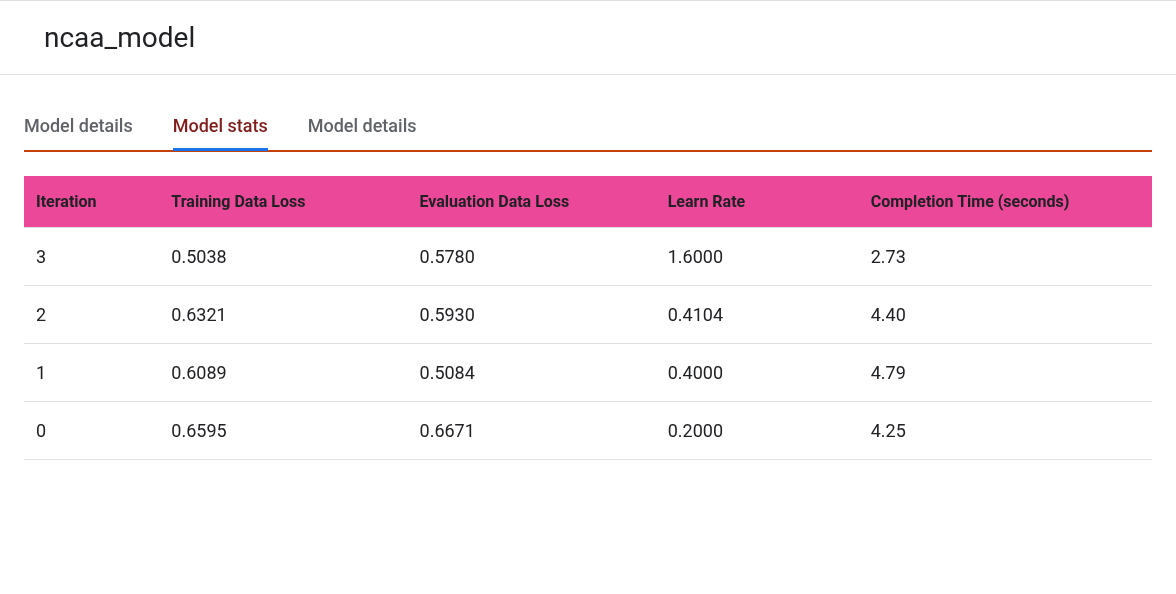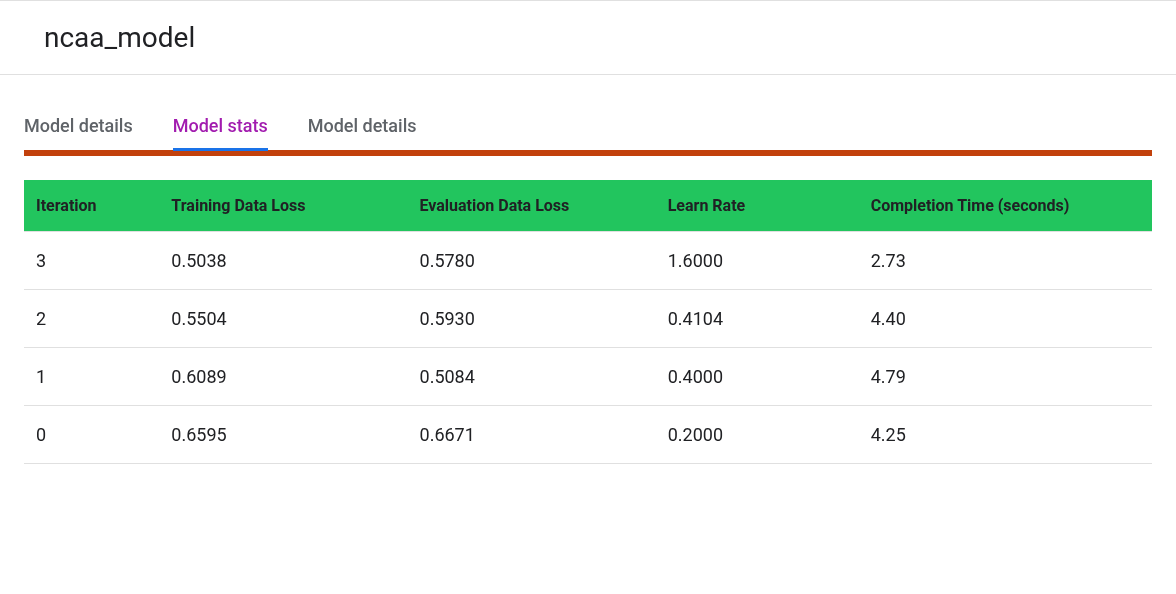--- a/index.html
+++ b/index.html
@@ -22,44 +22,44 @@
       font-size: 28px;
       font-weight: 400;
       color: #202124;
       margin-left: 20px;
     }
     .content {
       padding: 0 24px;
     }
     .tabs {
       display: flex;
-      border-bottom: 6px solid #c2410c;
+      border-bottom: 2px solid #c2410c;
       margin-top: 28px;
     }
     .tab {
       padding: 12px 0;
       margin-right: 40px;
       font-size: 18px;
       font-weight: 500;
       color: #5f6368;
       cursor: pointer;
       border-bottom: 3px solid transparent;
       margin-bottom: -1px;
     }
     .tab.active {
-      color: #a21caf;
+      color: #7f1d1d;
       border-bottom-color: #1a73e8;
     }
     .table {
       width: 100%;
       border-collapse: collapse;
       margin-top: 24px;
     }
     .table thead tr {
-      background: #22c55e;
+      background: #ec4899;
     }
     .table th {
       text-align: left;
       font-size: 16px;
       font-weight: 700;
       color: #202124;
       padding: 16px 12px;
       border-bottom: 1px solid #e0e0e0;
     }
     .table td {
@@ -103,21 +103,21 @@
     <tbody>
       <tr>
         <td>3</td>
         <td>0.5038</td>
         <td>0.5780</td>
         <td>1.6000</td>
         <td>2.73</td>
       </tr>
       <tr>
         <td>2</td>
-        <td>0.5504</td>
+        <td>0.6321</td>
         <td>0.5930</td>
         <td>0.4104</td>
         <td>4.40</td>
       </tr>
       <tr>
         <td>1</td>
         <td>0.6089</td>
         <td>0.5084</td>
         <td>0.4000</td>
         <td>4.79</td>

